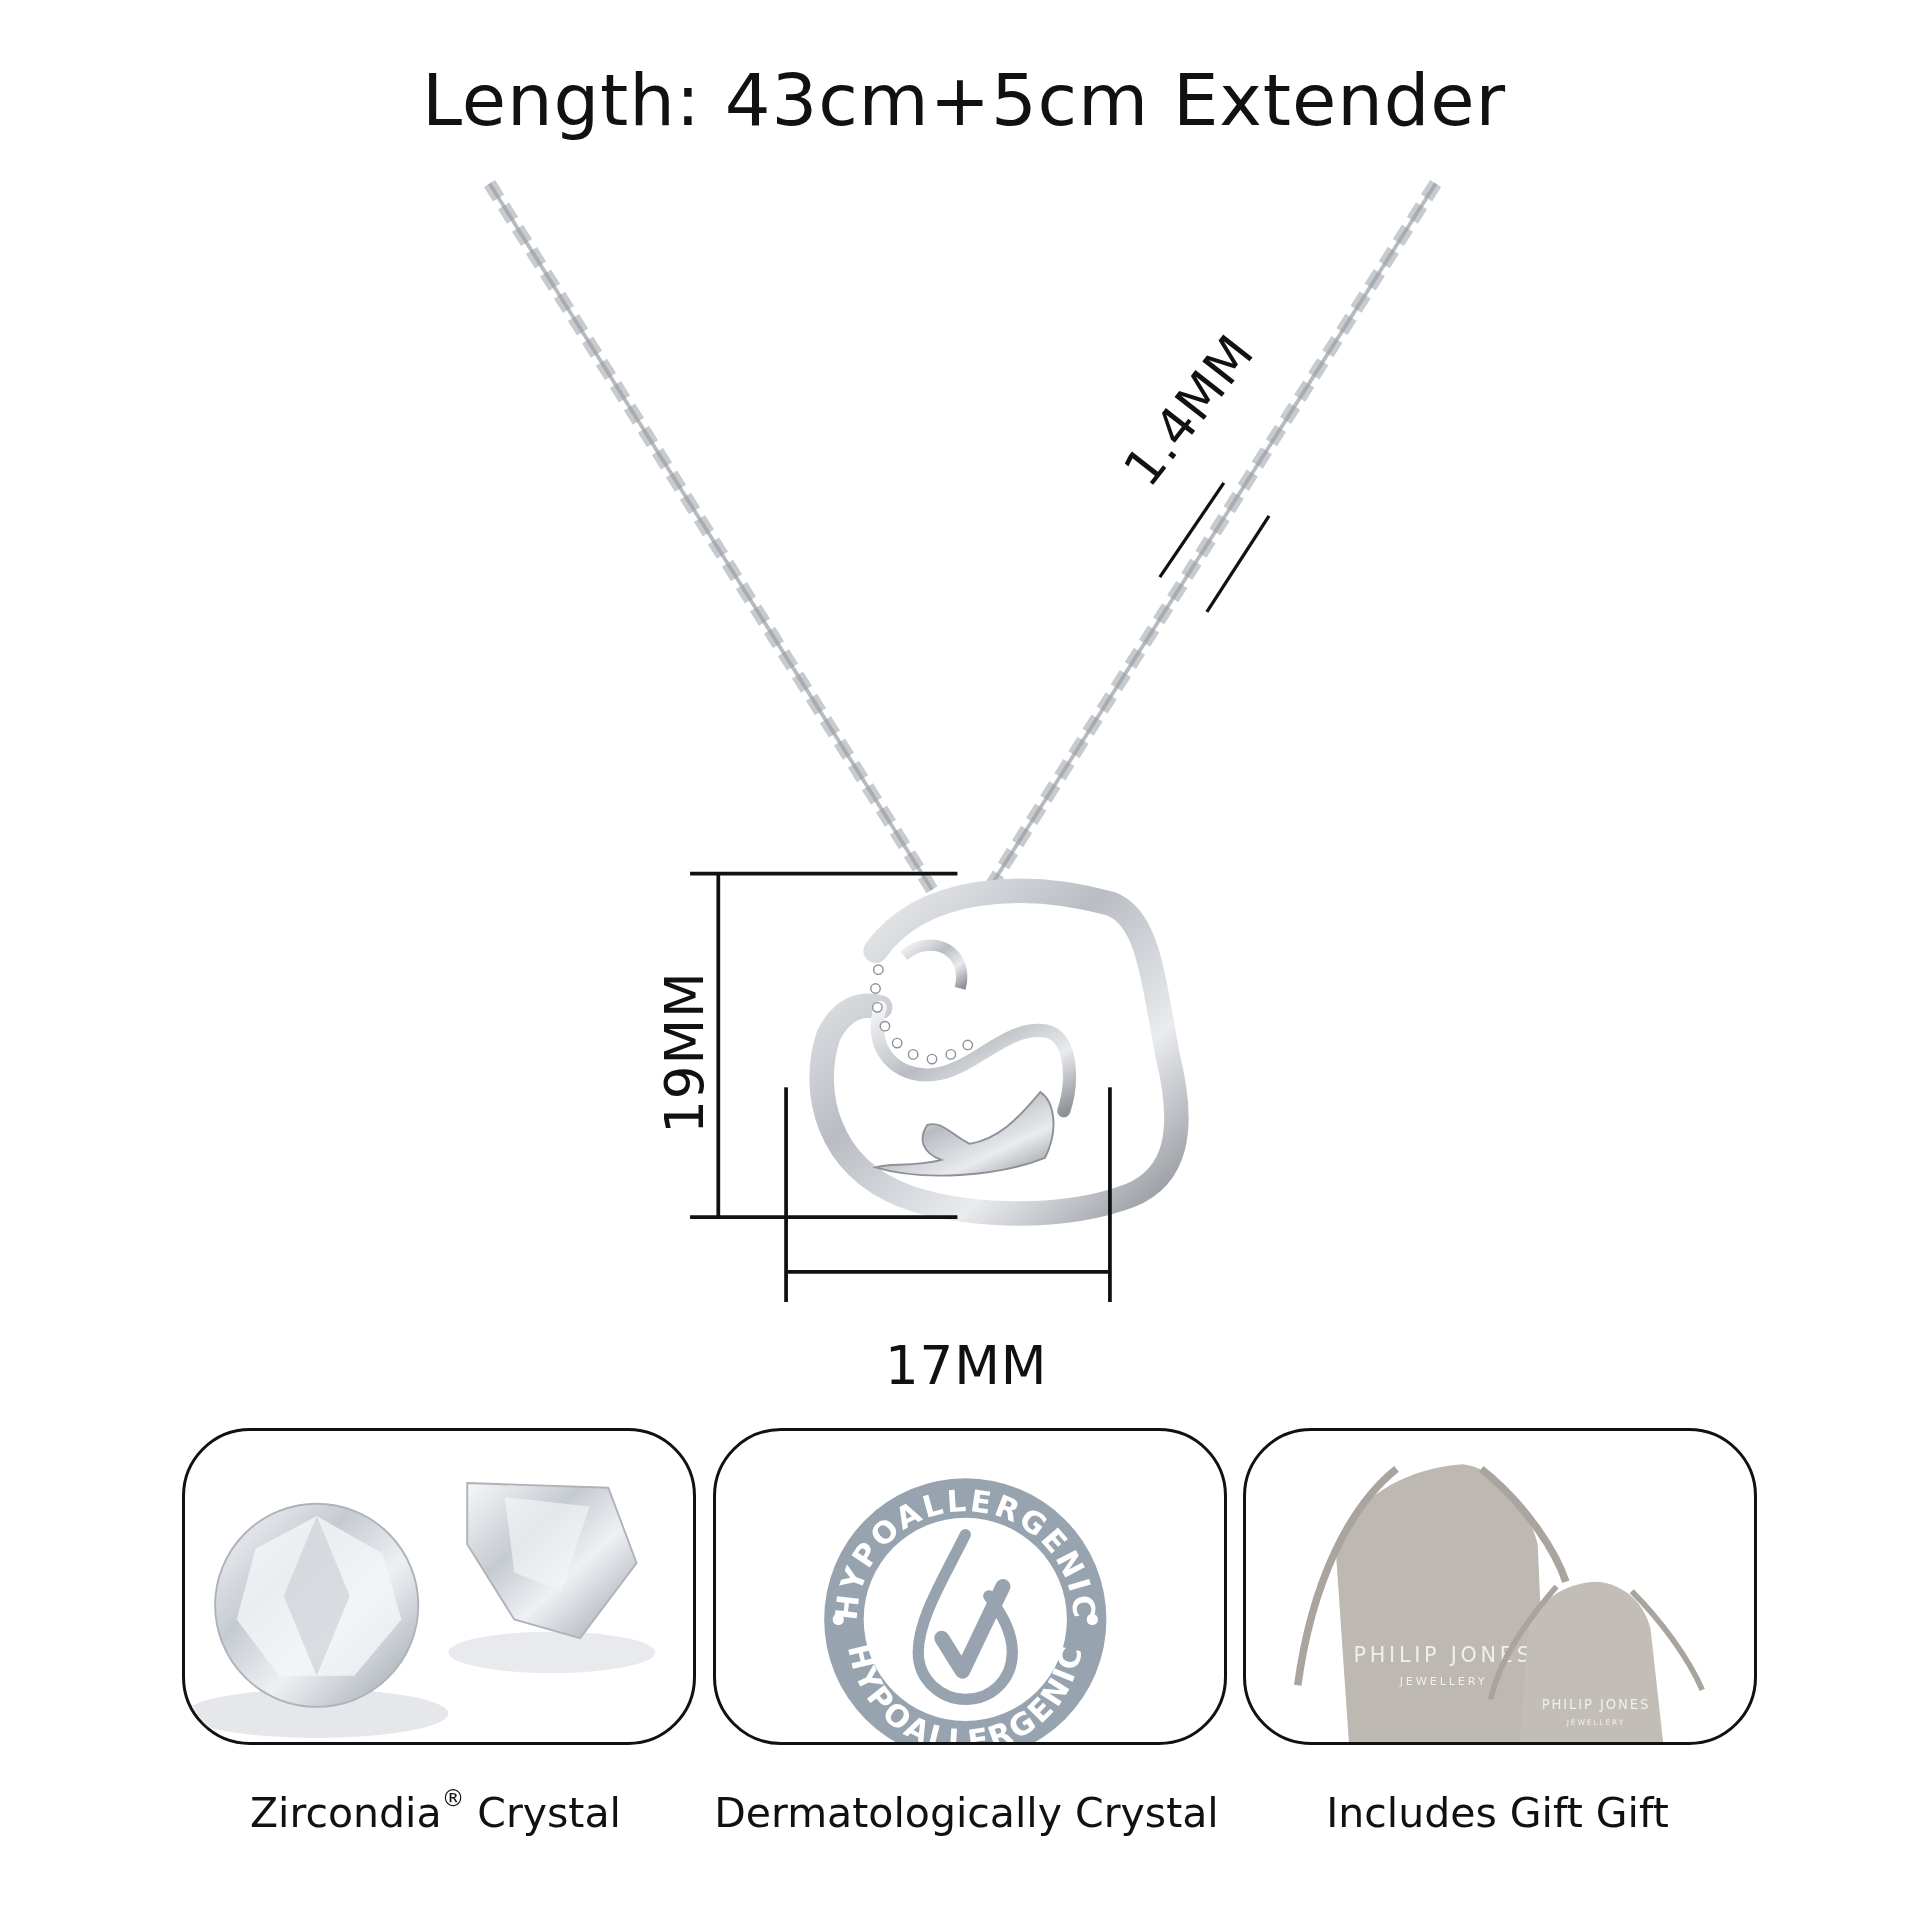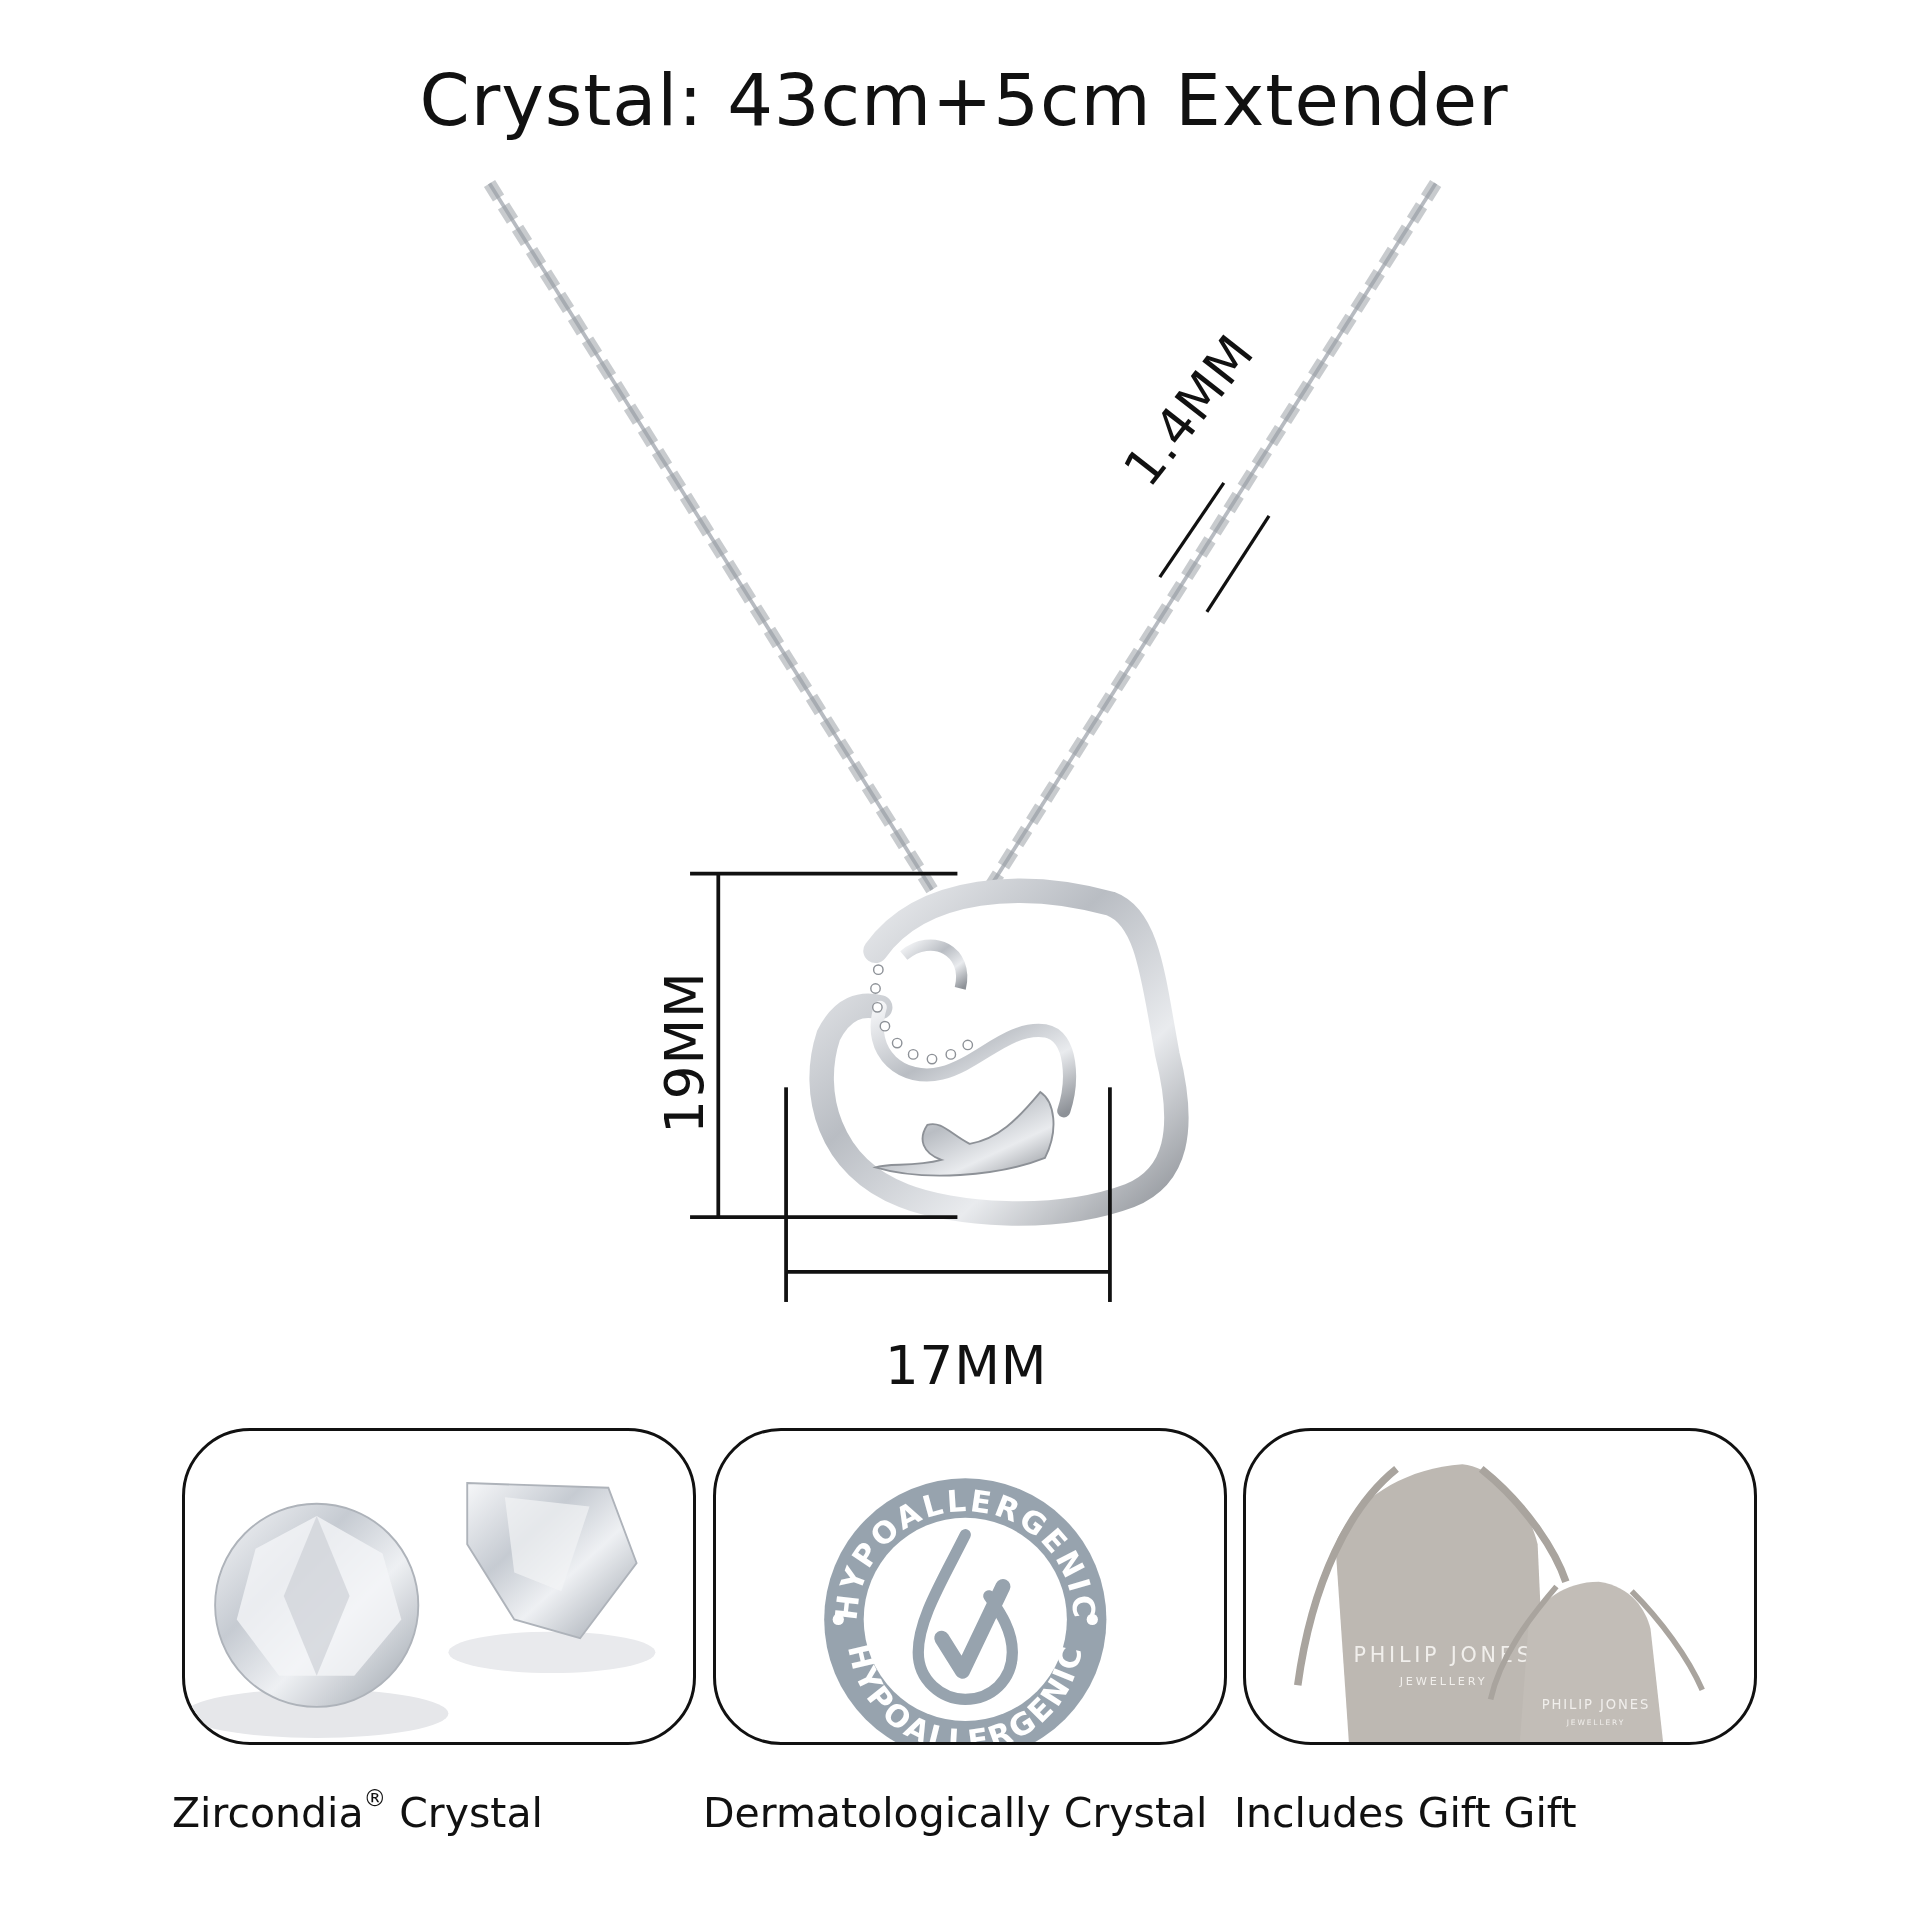--- a/index.html
+++ b/index.html
@@ -5,29 +5,29 @@
   html, body { margin:0; padding:0; background:#ffffff; }
   body { width:1928px; height:1928px; position:relative; overflow:hidden; font-family:"DejaVu Sans", sans-serif; color:#111; }
   .title { position:absolute; left:0; right:0; top:58px; text-align:center; font-size:72px; letter-spacing:0.9px; color:#111; font-weight:400; }
   .stage { position:absolute; left:0; top:0; width:1928px; height:1928px; }
   .lbl { position:absolute; font-size:53px; color:#111; white-space:nowrap; letter-spacing:0.9px; }
   .lbl-width { left:885px; top:1335px; }
   .lbl-height { left:603px; top:1022px; transform:rotate(-90deg); transform-origin:center; }
   .lbl-chain { left:1102px; top:381px; transform:rotate(-52deg); font-size:51px; }
   .card { position:absolute; top:1428px; width:508px; height:311px; border:3.8px solid #111; border-radius:68px; background:#fff; overflow:hidden; }
   .card1 { left:182px; } .card2 { left:713px; } .card3 { left:1243px; }
-  .caption { position:absolute; top:1789px; font-size:41px; color:#111; white-space:nowrap; width:527px; }
+  .caption { position:absolute; top:1789px; font-size:41px; color:#111; white-space:nowrap; text-align:center; width:527px; }
   .cap1 { left:172px; } .cap2 { left:703px; } .cap3 { left:1234px; }
   .caption sup { font-size:22.6px; vertical-align:top; position:relative; top:-3.8px; }
   svg { display:block; }
 </style>
 </head>
 <body>
 
-<div class="title">Crystal: 43cm+5cm Extender</div>
+<div class="title">Length: 43cm+5cm Extender</div>
 
 <svg class="stage" width="1928" height="1928" viewBox="0 0 2048 2048">
   <defs>
     <pattern id="linkL" patternUnits="userSpaceOnUse" width="30" height="30" patternTransform="rotate(-59)">
       <ellipse cx="15" cy="15" rx="13" ry="6" fill="none" stroke="#9aa0a6" stroke-width="3"></ellipse>
     </pattern>
     <linearGradient id="silver" x1="0" y1="0" x2="1" y2="1">
       <stop offset="0" stop-color="#f4f5f7"></stop>
       <stop offset="0.4" stop-color="#b9bdc3"></stop>
       <stop offset="0.7" stop-color="#e9ebee"></stop>

